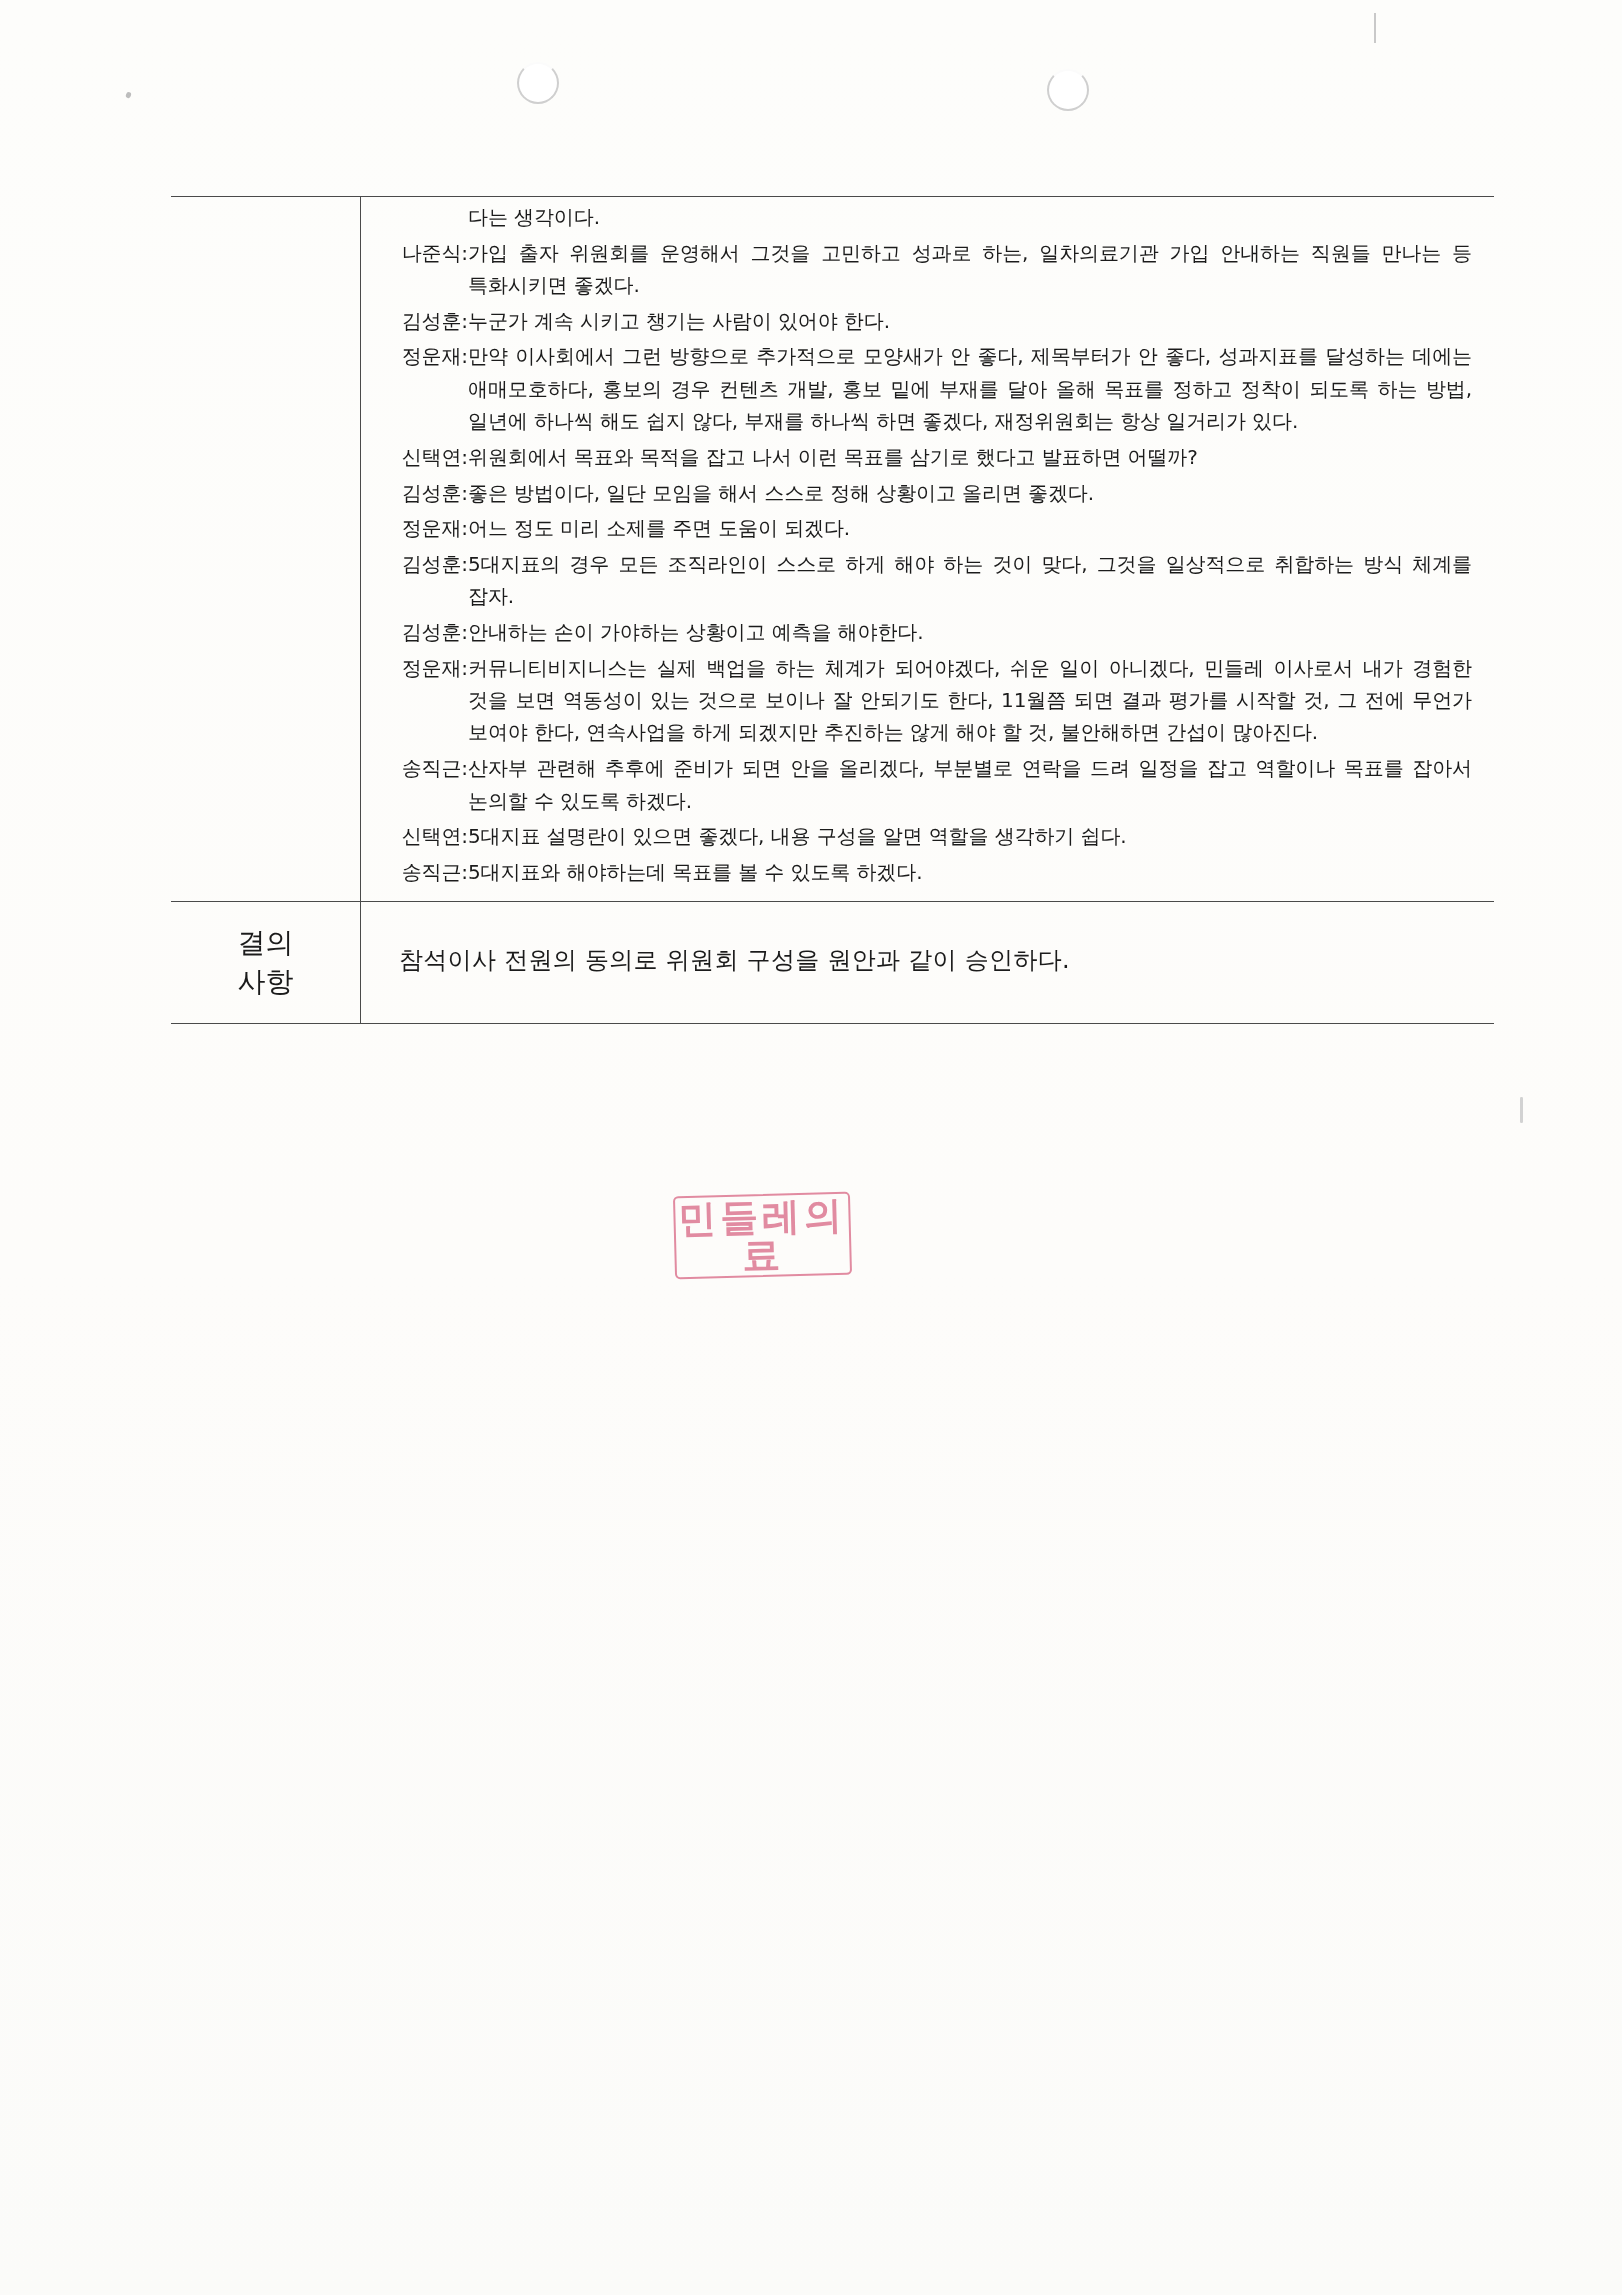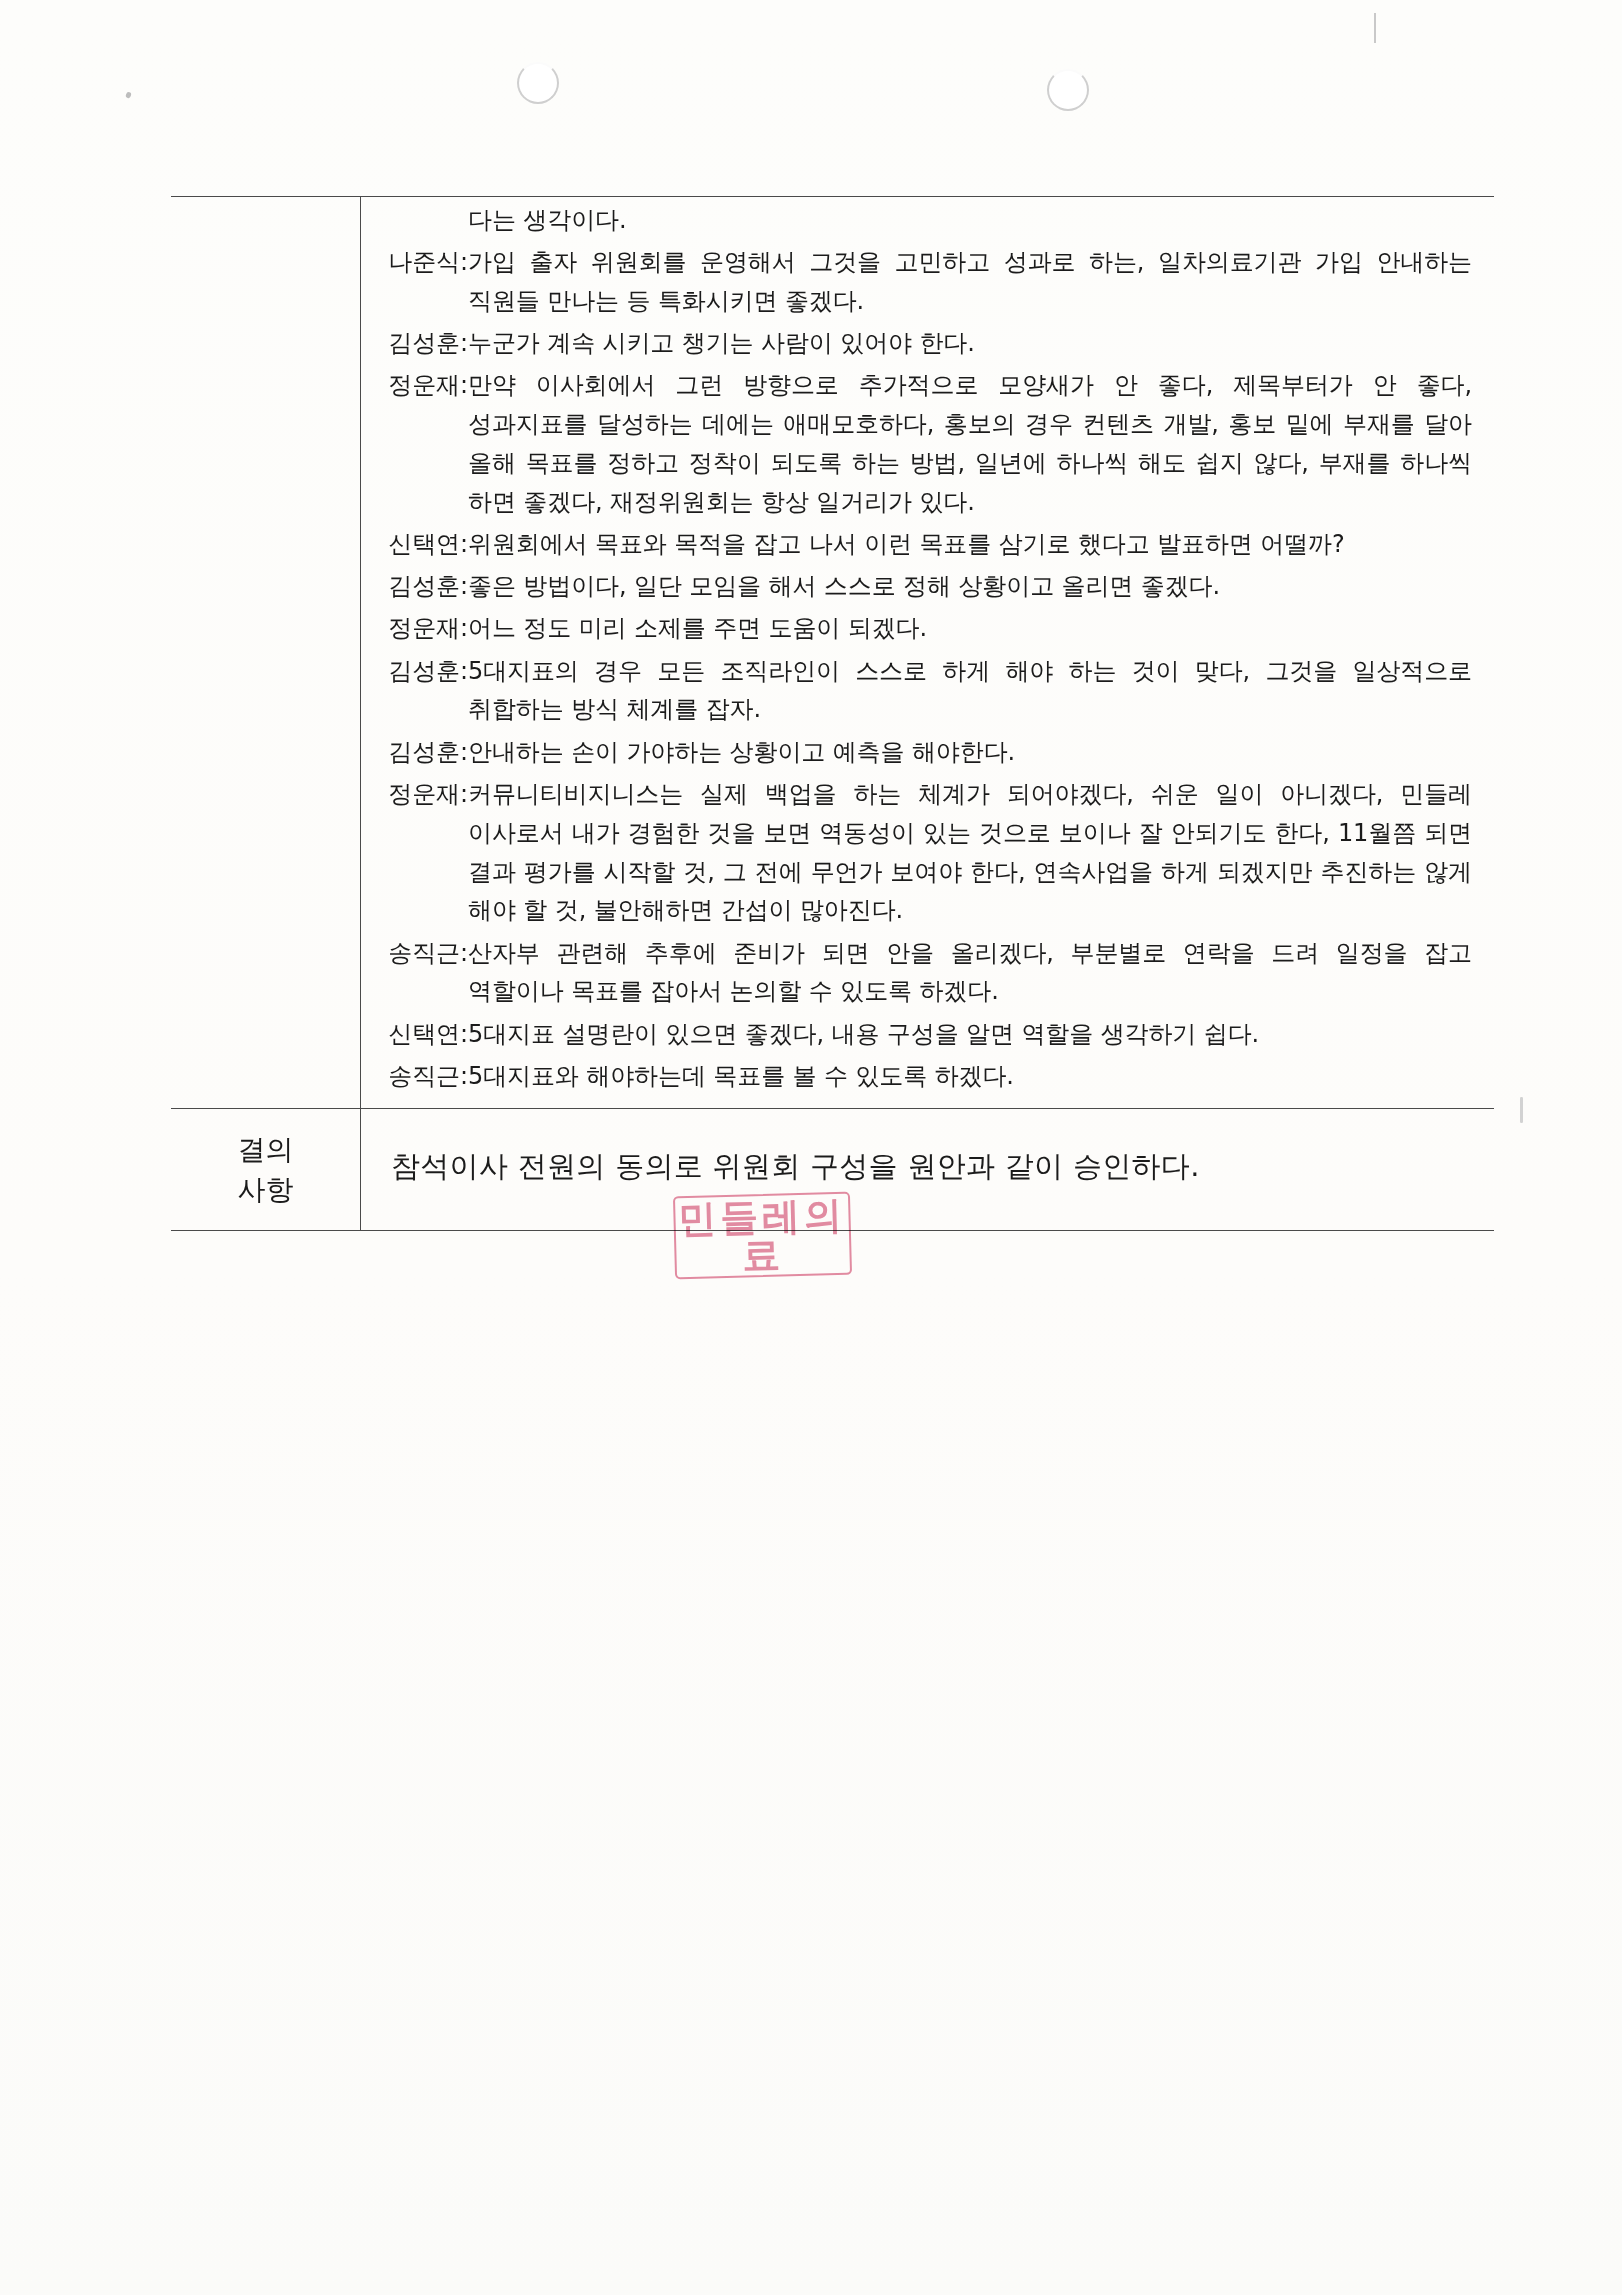--- a/index.html
+++ b/index.html
@@ -84,21 +84,21 @@
   .rule-top {
     border-top: 1.3px solid #4a4a4a;
   }
   .rule-bottom {
     border-bottom: 1.3px solid #4a4a4a;
   }
 
   
   .line {
     display: flex;
-    font-size: 24px;
+    font-size: 20px;
     line-height: 1.62;
     margin: 0 0 3.3px 0;
     letter-spacing: -0.1px;
   }
   .line .who {
     flex: 0 0 85px;
     width: 85px;
     text-align: right;
     white-space: nowrap;
   }
@@ -121,23 +121,24 @@
     text-align: center;
     color: #1b1b1b;
   }
   .resolution-body {
     display: flex;
     align-items: center;
     min-height: 121px;
     padding-left: 30px;
   }
   .resolution-text {
-    font-size: 29px;
+    font-size: 24px;
     letter-spacing: 0.3px;
     word-break: keep-all;
+    margin-left: 8px;
   }
 
   
   .seal {
     position: absolute;
     left: 674px;
     top: 1194px;
     width: 173px;
     height: 79px;
     border: 2.6px solid #d2466b;

